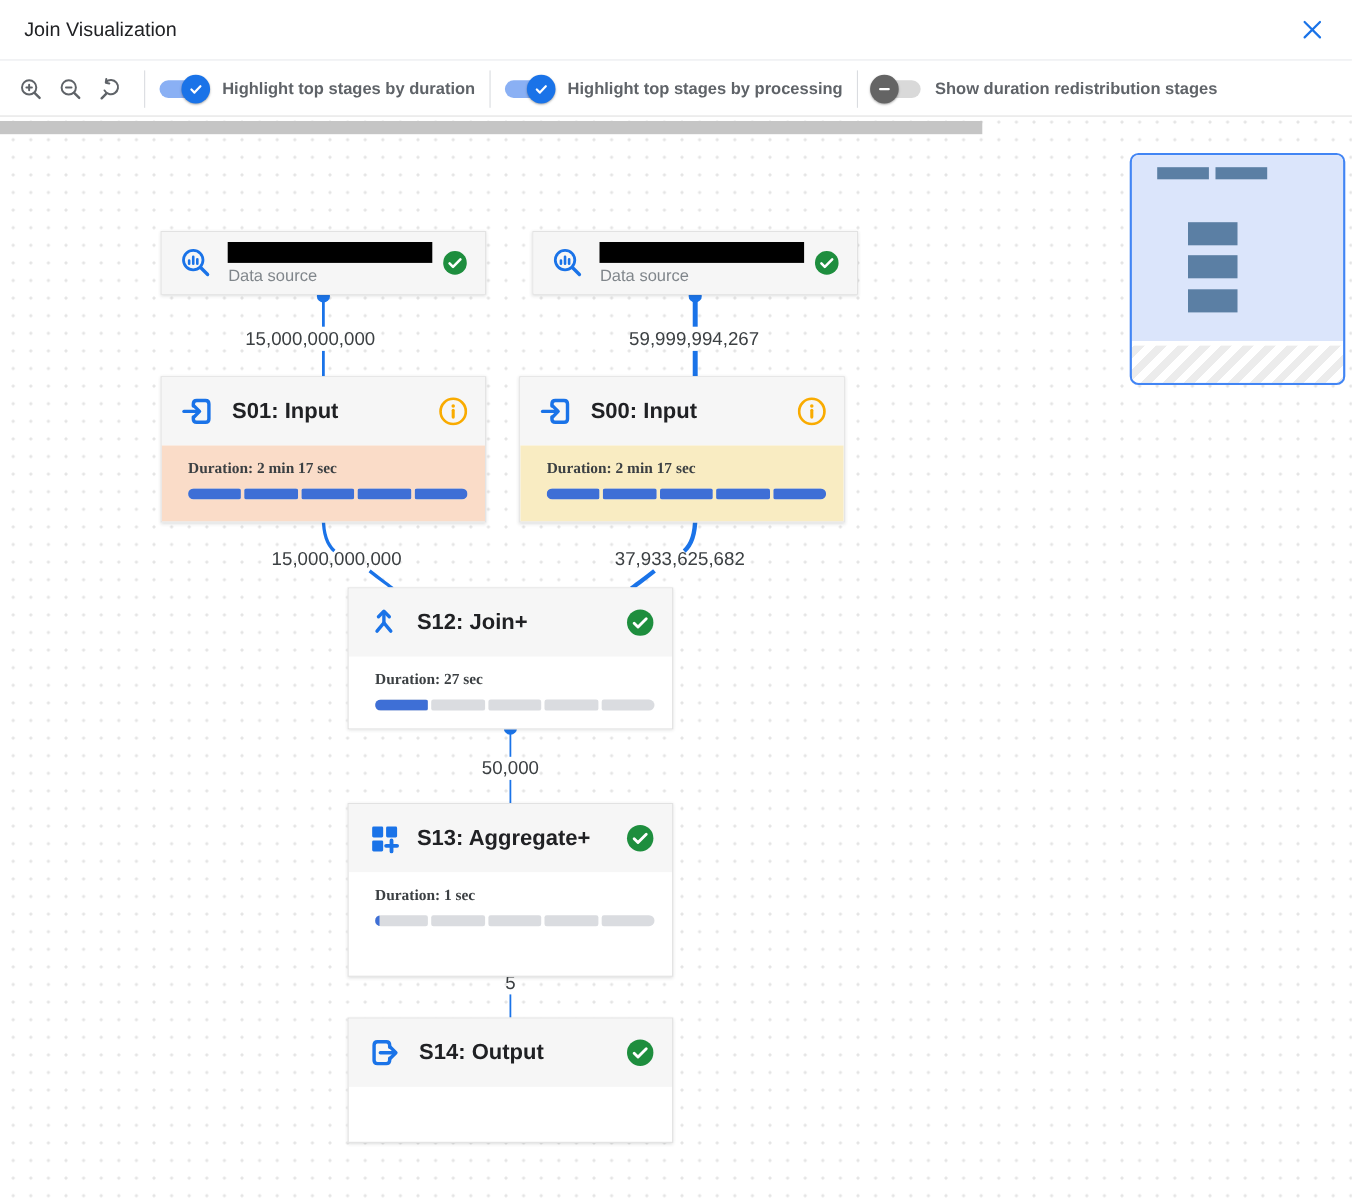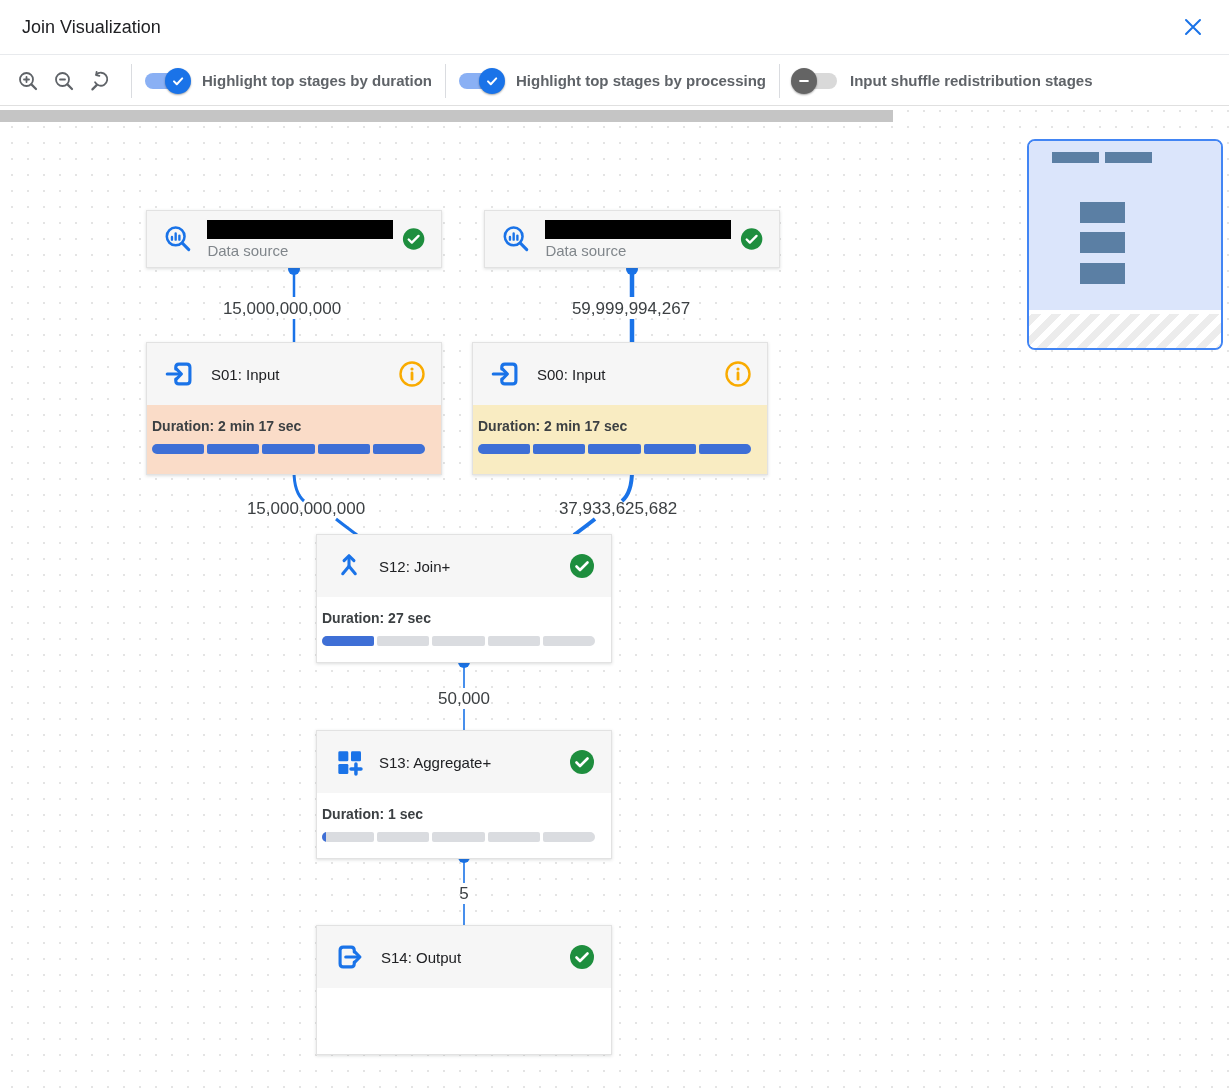--- a/index.html
+++ b/index.html
@@ -40,22 +40,22 @@
 
   
   .node-card{position:absolute;width:296px;background:#fff;border:1px solid #e2e2e2;border-radius:0;
              box-shadow:0 1px 3px rgba(60,64,67,.18);box-sizing:border-box;z-index:5;overflow:hidden;cursor:pointer;}
   .card-head{display:flex;align-items:center;gap:14px;padding:0 16px;height:62px;background:#f6f6f6;}
   .card-head .spacer{flex:1;}
   .ds-card .card-head{background:#f6f6f6;height:56px;}
   .ds-text{display:flex;flex-direction:column;gap:3px;min-width:0;}
   .redacted{width:186px;height:19px;background:#000;}
   .ds-label{font-size:15px;color:#80868b;}
-  .stage-title{font-size:15px;font-weight:400;color:#202124;white-space:nowrap;}
-  .duration-sec{padding:12px 16px 0 5px;height:69px;box-sizing:border-box;background:#fff;}
+  .stage-title{font-size:20px;font-weight:700;color:#202124;white-space:nowrap;}
+  .duration-sec{padding:12px 16px 0 24px;height:69px;box-sizing:border-box;background:#fff;font-family:Liberation Serif, serif;}
   .duration-sec.hl-duration{background:var(--duration_highlight,#fadcc8);}
   .duration-sec.hl-processing{background:var(--processing_highlight,#f9ecc2);}
   .duration-text{font-size:14px;font-weight:700;color:#3c4043;}
   .pbar{display:flex;gap:3px;margin-top:9px;height:10px;}
   .seg{flex:1;background:var(--bar_gray,#dadce0);border-radius:2px;position:relative;overflow:hidden;}
   .seg:first-child{border-radius:5px 2px 2px 5px;}
   .seg:last-child{border-radius:2px 5px 5px 2px;}
   .segfill{position:absolute;left:0;top:0;bottom:0;background:var(--bar_blue,#3e6fd6);}
 
   
@@ -139,21 +139,21 @@
 
     <span class="toggle-group">
       <span class="toggle off">
         <span class="track"></span>
         <span class="thumb">
           <svg width="14" height="14" viewBox="0 0 14 14">
               <path d="M3.2 7 H10.8" stroke="#fff" stroke-width="2.2" stroke-linecap="round"></path>
             </svg>
         </span>
       </span>
-      <span class="toggle-label">Input shuffle redistribution stages</span>
+      <span class="toggle-label">Show duration redistribution stages</span>
     </span>
   </div>
 
   <div class="canvas">
 
     <div class="hscroll-thumb"></div>
 
     <svg class="edges-svg" viewBox="0 0 1229 983">
       <g stroke="#1a73e8" fill="none">
         <path d="M294 166 V190" stroke-width="2.5"></path>
@@ -319,21 +319,21 @@
               <div class="segfill" style="width: 100%;"></div>
             </div>
             <div class="seg"></div>
             <div class="seg"></div>
             <div class="seg"></div>
             <div class="seg"></div>
         </div>
       </div>
     </div>
 
-    <div class="node-card" style="left:316px;top:623px;height:129px;">
+    <div class="node-card" style="left:316px;top:623px;height:158px;">
       <div class="card-head">
         <svg width="32" height="32" viewBox="0 0 24 24">
           <rect x="4" y="4" width="7.5" height="7.5" rx="1" fill="#1a73e8"></rect>
           <rect x="13.5" y="4" width="7.5" height="7.5" rx="1" fill="#1a73e8"></rect>
           <rect x="4" y="13.5" width="7.5" height="7.5" rx="1" fill="#1a73e8"></rect>
           <path d="M17.2 13.5 V21 M13.5 17.2 H21" stroke="#1a73e8" stroke-width="2.6" stroke-linecap="round"></path>
         </svg>
         <span class="stage-title">S13: Aggregate+</span>
         <span class="spacer"></span>
         <svg width="26" height="26" viewBox="0 0 26 26">
@@ -348,21 +348,21 @@
               <div class="segfill" style="width: 7.5%;"></div>
             </div>
             <div class="seg"></div>
             <div class="seg"></div>
             <div class="seg"></div>
             <div class="seg"></div>
         </div>
       </div>
     </div>
 
-    <div class="node-card" style="left:316px;top:818px;height:130px;">
+    <div class="node-card" style="left:316px;top:818px;height:114px;">
       <div class="card-head">
         <svg width="34" height="34" viewBox="0 0 24 24">
           <path d="M15 8.5 V7.2 Q15 5 12.8 5 H7.2 Q5 5 5 7.2 V16.8 Q5 19 7.2 19 H12.8 Q15 19 15 16.8 V15.5" stroke="#1a73e8" stroke-width="2.2" fill="none" stroke-linecap="round"></path>
           <path d="M9 12 H18.2" stroke="#1a73e8" stroke-width="2.2" stroke-linecap="round"></path>
           <path d="M15.6 8.6 L19 12 L15.6 15.4" stroke="#1a73e8" stroke-width="2.2" fill="none" stroke-linecap="round" stroke-linejoin="round"></path>
         </svg>
         <span class="stage-title">S14: Output</span>
         <span class="spacer"></span>
         <svg width="26" height="26" viewBox="0 0 26 26">
           <circle cx="13" cy="13" r="12" fill="#1e8e3e"></circle>

